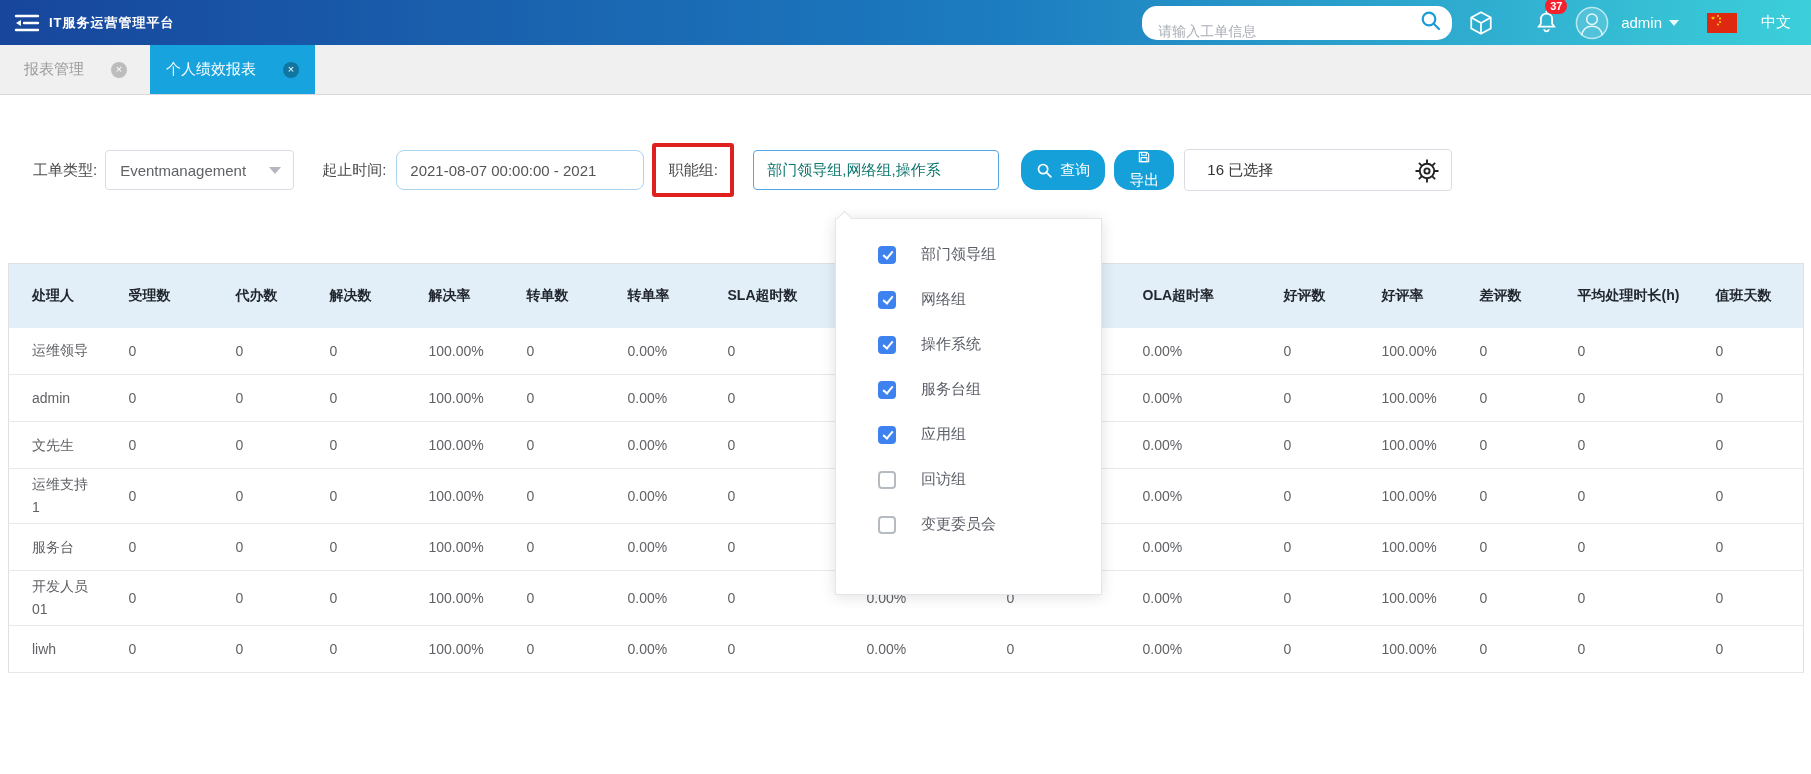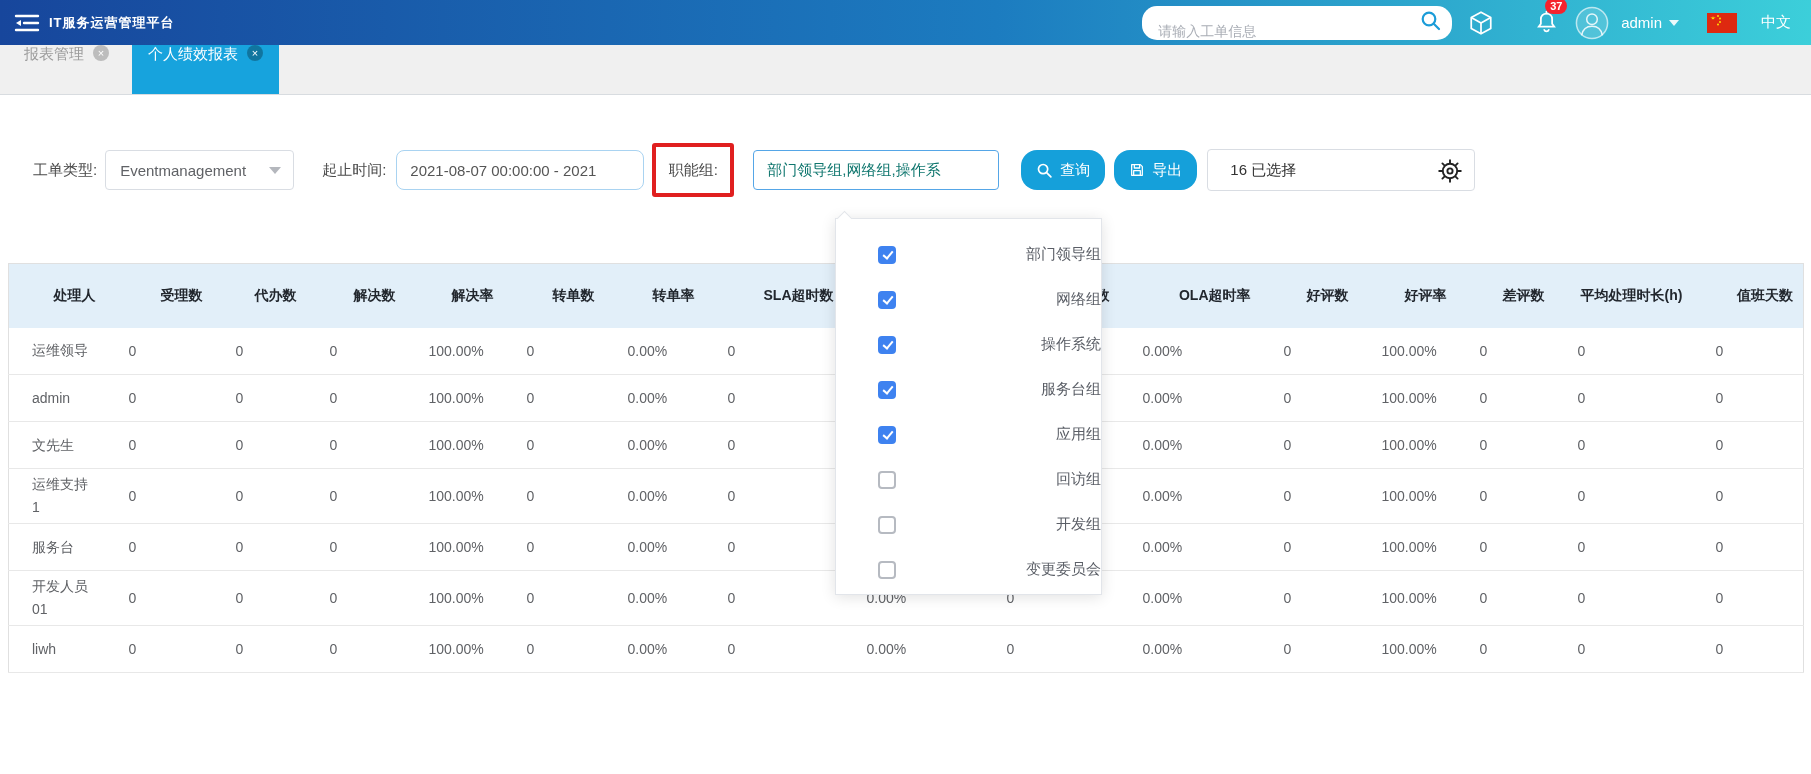--- a/index.html
+++ b/index.html
@@ -24,21 +24,21 @@
   .avatar{margin-left:16px;display:flex;cursor:pointer;}
   .admin{color:#fff;font-size:15px;margin-left:12px;cursor:pointer;}
   .caret-dn{margin-left:7px;width:0;height:0;border-left:5px solid transparent;border-right:5px solid transparent;
             border-top:6px solid rgba(255,255,255,.9);}
   .flag{margin-left:28px;display:flex;cursor:pointer;}
   .lang{color:#fff;font-size:15px;margin-left:24px;cursor:pointer;}
 
   
   .tabbar{height:50px;background:#f0f0f0;border-bottom:1px solid #d8dce0;display:flex;align-items:stretch;
           padding-left:8px;box-sizing:border-box;}
-  .tab{display:flex;gap:9px;padding:0 16px;font-size:15px;color:#9b9b9b;cursor:pointer;}
+  .tab{display:flex;align-items:center;gap:27px;padding:0 16px;font-size:15px;color:#9b9b9b;cursor:pointer;}
   .tab.active{background:#17a3dd;color:#fff;margin-left:7px;}
   .tclose{width:16px;height:16px;border-radius:50%;background:#bdbdbd;color:#fff;font-size:11px;
           display:flex;align-items:center;justify-content:center;line-height:1;cursor:pointer;}
   .tab.active .tclose{background:rgba(0,0,0,.28);}
 
   
   .filters{position:absolute;top:143px;left:0;right:0;height:54px;display:flex;align-items:center;}
   .flabel{font-size:15px;color:#4a4a4a;white-space:nowrap;}
   .l1{margin-left:33px;}
   .select{margin-left:8px;width:189px;height:40px;border:1px solid #d9dde3;border-radius:4px;background:#fff;
@@ -48,42 +48,42 @@
           border-right:6px solid transparent;border-top:7px solid #b4b7bd;}
   .l2{margin-left:28px;}
   .dateinput{margin-left:10px;width:248px;height:40px;border:1px solid #a9d3f1;border-radius:8px;
              box-sizing:border-box;padding:0 8px 0 13px;font-size:15px;color:#555;outline:none;font-family:inherit;}
   .redbox{margin-left:8px;width:82px;height:54px;border:4px solid #e01f1f;border-radius:3px;
           display:flex;align-items:center;justify-content:center;box-sizing:border-box;}
   .groupinput{margin-left:19px;width:246px;height:40px;border:1px solid #55a6e7;border-radius:4px;
               box-sizing:border-box;padding:0 8px 0 13px;font-size:15px;color:#0f766e;outline:none;font-family:inherit;}
   .btn{margin-left:22px;height:40px;padding:0 15px;background:#15a0da;border:none;border-radius:16px;
        color:#fff;font-size:15px;display:flex;align-items:center;gap:7px;cursor:pointer;font-family:inherit;}
-  .btn.export{margin-left:9px;}
+  .btn.export{margin-left:9px;flex-direction:column;}
   .colsel{margin-left:10px;width:268px;height:42px;border:1px solid #d9dde3;border-radius:4px;background:#fff;
           position:relative;display:flex;align-items:center;box-sizing:border-box;cursor:pointer;}
   .colsel .cval{margin-left:22px;font-size:15px;color:#333;}
   .gear{position:absolute;right:11px;top:8px;}
 
   
   .tablewrap{position:absolute;top:263px;left:8px;width:1795px;}
   table{border-collapse:collapse;table-layout:fixed;width:1795px;border:1px solid #e0e0e0;}
-  thead th{background:#e2eff9;height:64px;font-size:14px;font-weight:bold;color:#22272e;text-align:right;
+  thead th{background:#e2eff9;height:64px;font-size:14px;font-weight:bold;color:#22272e;text-align:left;
            padding:0 10px 0 23px;line-height:1.35;box-sizing:border-box;word-break:break-all;}
   tbody td{height:47px;font-size:14px;color:#606266;text-align:left;padding:4px 10px 4px 23px;
            border-bottom:1px solid #e8e8e8;box-sizing:border-box;vertical-align:middle;}
   tbody td:first-child{word-break:break-all;line-height:23px;}
 
   
   .dropdown{position:absolute;left:835px;top:218px;width:267px;height:377px;background:#fff;
             border:1px solid #e2e5ea;box-shadow:0 2px 14px rgba(0,0,0,.12);box-sizing:border-box;
             padding-top:13px;z-index:20;}
   .dd-arrow{position:absolute;left:839px;top:213px;width:10px;height:10px;background:#fff;
             border-left:1px solid #e2e5ea;border-top:1px solid #e2e5ea;transform:rotate(45deg);z-index:21;}
-  .dd-item{height:45px;display:flex;align-items:center;padding-left:42px;gap:25px;cursor:pointer;justify-content:space-between;}
+  .dd-item{height:45px;display:flex;align-items:center;padding-left:42px;gap:25px;cursor:pointer;}
   .cb{width:18px;height:18px;border-radius:4px;border:2px solid #b6bac1;box-sizing:border-box;
       position:relative;background:#fff;flex:none;}
   .cb.on{background:#3e82f0;border-color:#3e82f0;}
   .cb.on::after{content:"";position:absolute;left:5px;top:1px;width:4px;height:8px;
                 border:solid #fff;border-width:0 2px 2px 0;transform:rotate(40deg);}
   .dd-label{font-size:15px;color:#5a5e66;}
 </style>
 </head>
 <body>
 
@@ -403,22 +403,18 @@
         <div class="dd-item">
           <span class="cb on"></span>
           <span class="dd-label">应用组</span>
         </div>
         <div class="dd-item">
           <span class="cb"></span>
           <span class="dd-label">回访组</span>
         </div>
         <div class="dd-item">
           <span class="cb"></span>
-          <span class="dd-label">开发组</span>
-        </div>
-        <div class="dd-item">
-          <span class="cb"></span>
           <span class="dd-label">变更委员会</span>
         </div>
       </div>
   </div>
 
 </div>
 
 </body></html>

